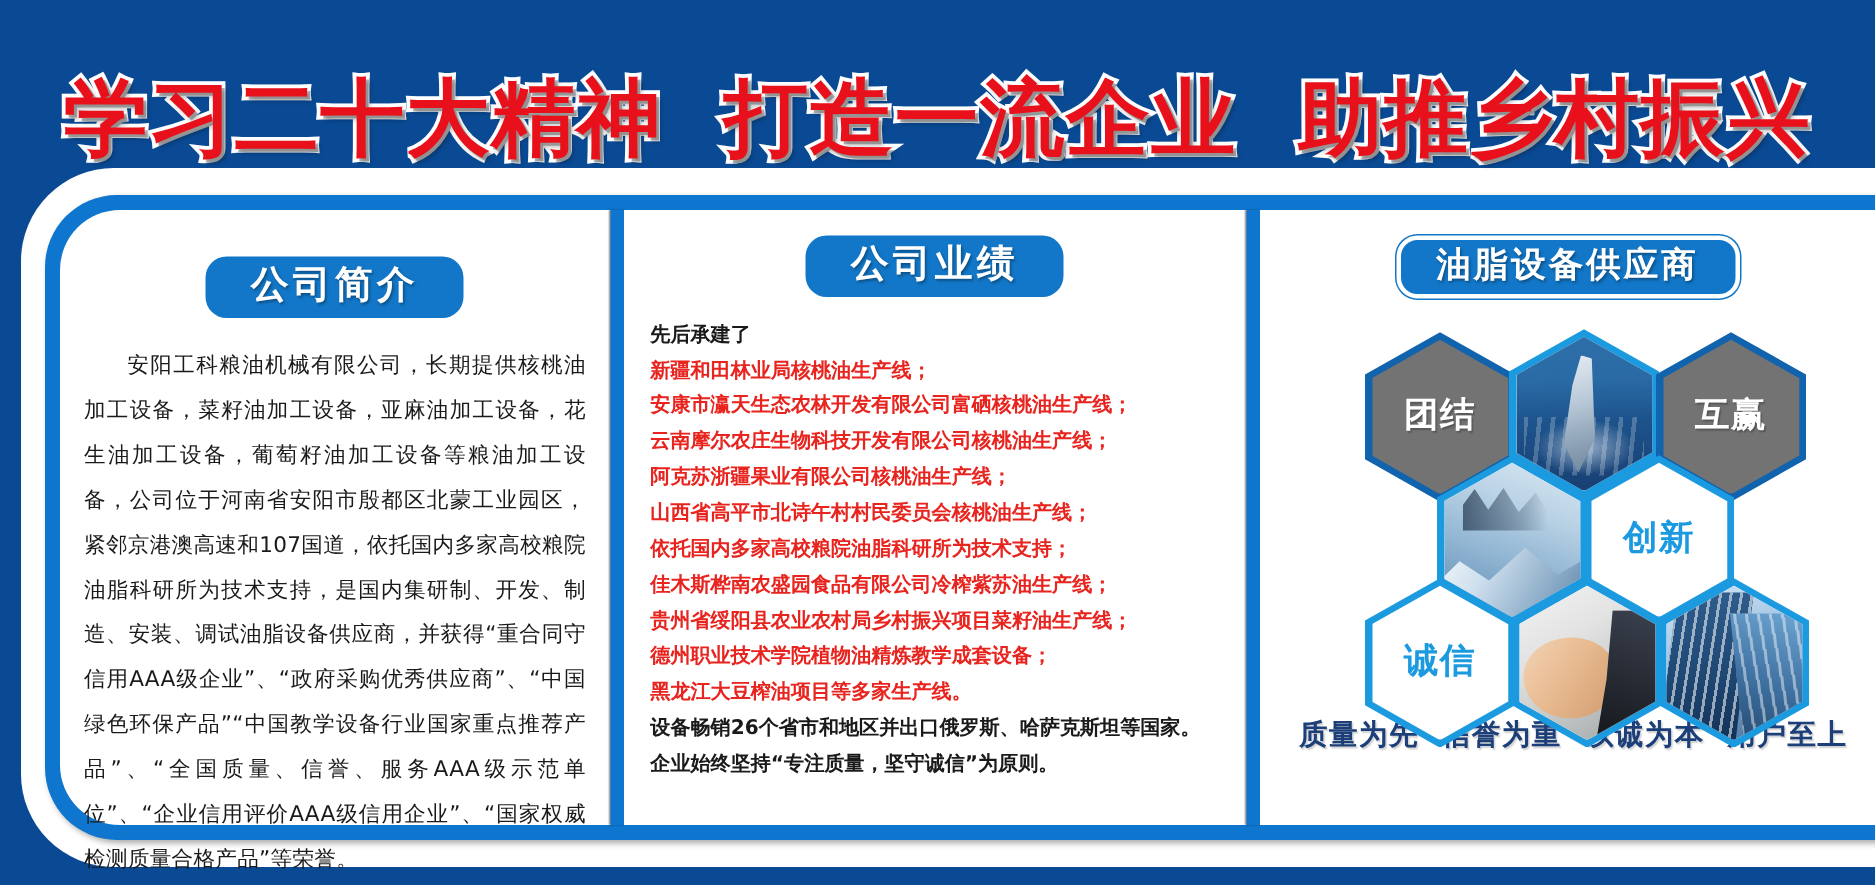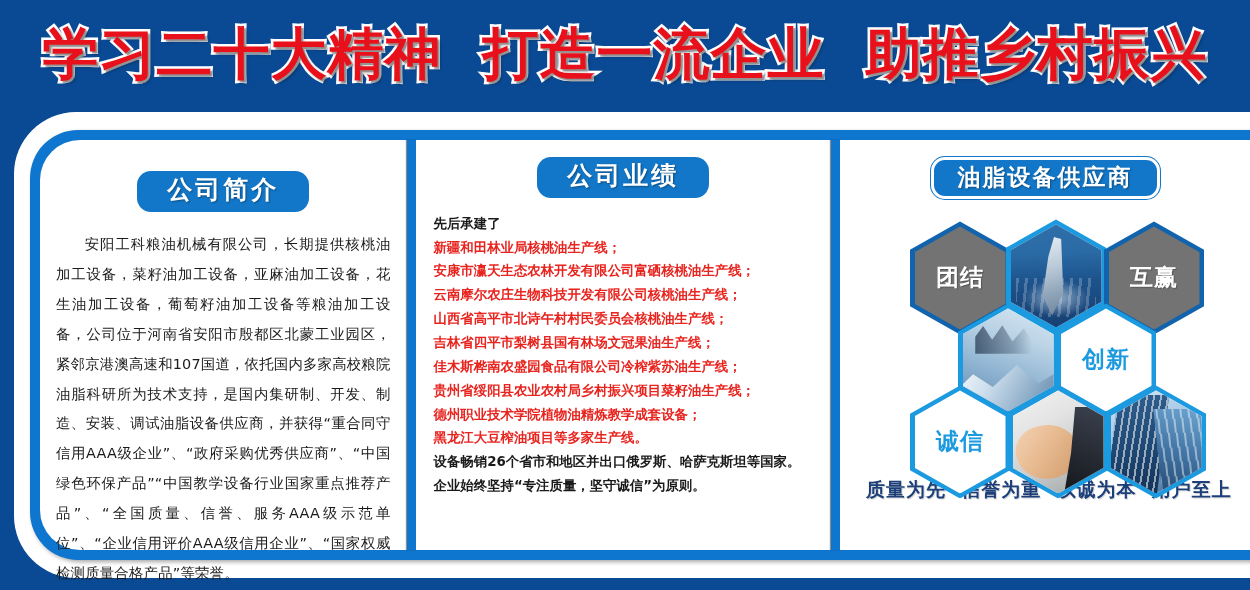--- a/index.html
+++ b/index.html
@@ -19,21 +19,21 @@
   }
 
   
   .header {
     position: absolute;
     left: 0; top: 0;
     width: 1250px;
     height: 108px;
     background: #0a4a94;
     display: flex;
-    align-items: center;
+    align-items: flex-end;
     justify-content: center;
     z-index: 6;
   }
   .header-title {
     font-size: 56px;
     font-weight: bold;
     color: #e8101a;
     letter-spacing: 1px;
     white-space: pre;
     line-height: 1;
@@ -335,22 +335,23 @@
     <div class="col col-mid">
       <div class="badge-row">
         <div class="badge">公司业绩</div>
       </div>
       <div class="perf-wrap">
         <div class="perf-lead">先后承建了</div>
 
         <div class="perf-item">新疆和田林业局核桃油生产线；</div>
         <div class="perf-item">安康市瀛天生态农林开发有限公司富硒核桃油生产线；</div>
         <div class="perf-item">云南摩尔农庄生物科技开发有限公司核桃油生产线；</div>
+        <div class="perf-item">阿克苏浙疆果业有限公司核桃油生产线；</div>
         <div class="perf-item">山西省高平市北诗午村村民委员会核桃油生产线；</div>
-        <div class="perf-item">吉林省四平市梨树县国有林场文冠果油生产线；</div>
+        <div class="perf-item">依托国内多家高校粮院油脂科研所为技术支持；</div>
         <div class="perf-item">佳木斯桦南农盛园食品有限公司冷榨紫苏油生产线；</div>
         <div class="perf-item">贵州省绥阳县农业农村局乡村振兴项目菜籽油生产线；</div>
         <div class="perf-item">德州职业技术学院植物油精炼教学成套设备；</div>
         <div class="perf-item">黑龙江大豆榨油项目等多家生产线。</div>
 
         <div class="perf-foot">设备畅销26个省市和地区并出口俄罗斯、哈萨克斯坦等国家。</div>
         <div class="perf-foot">企业始终坚持“专注质量，坚守诚信”为原则。</div>
       </div>
     </div>
 

